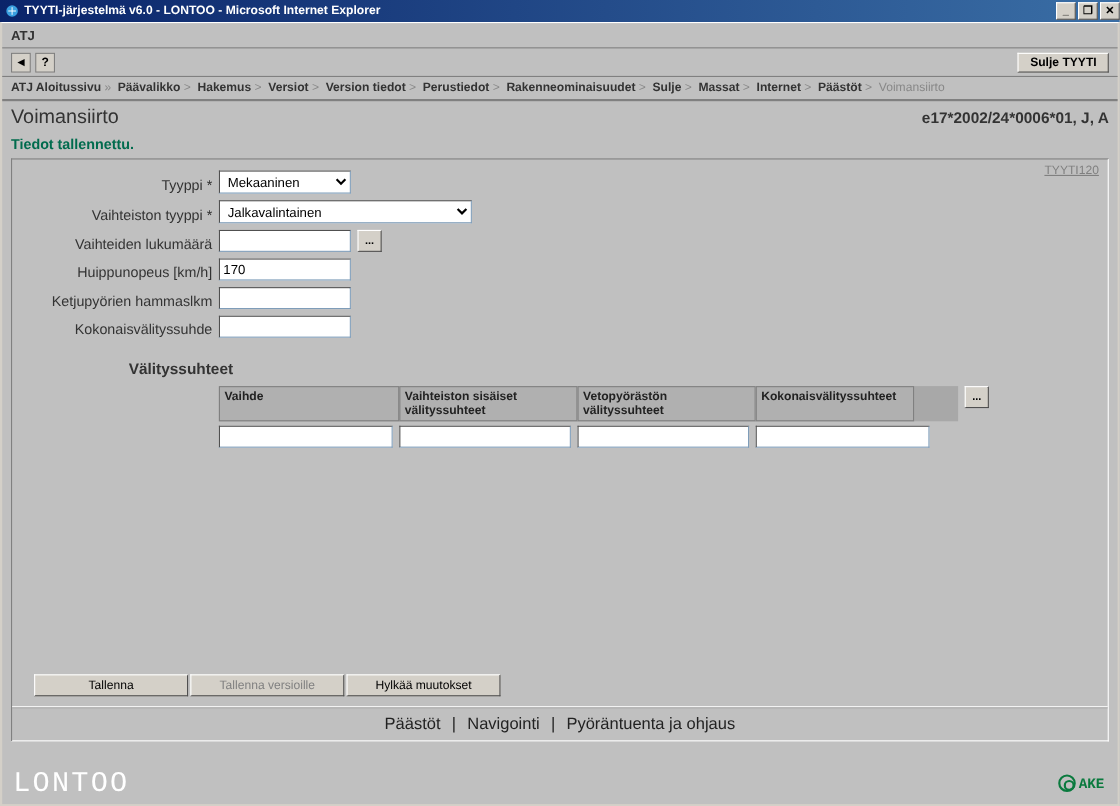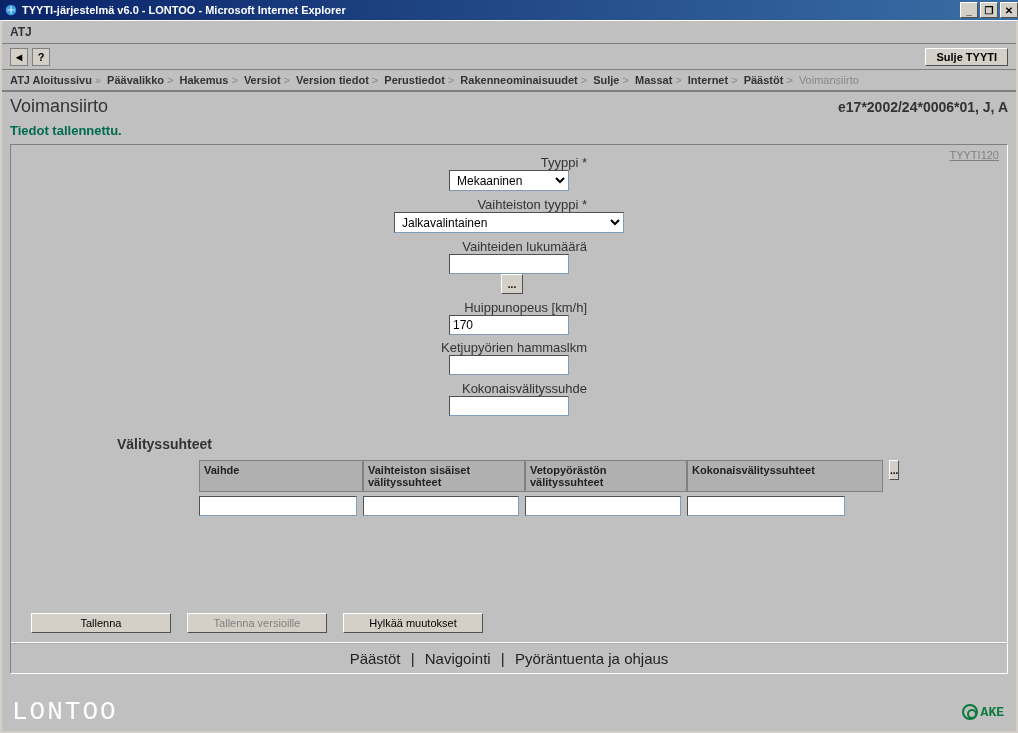--- a/index.html
+++ b/index.html
@@ -133,23 +133,22 @@
   }
   .panel-id {
     position: absolute;
     right: 8px; top: 4px;
     font-size: 11px;
     color: #808080;
     text-decoration: underline;
   }
   .form-row {
     display: flex;
-    align-items: center;
+    align-items: flex-end;
     margin-bottom: 6px;
-    flex-direction: column;
   }
   .form-label {
     width: 168px;
     text-align: right;
     padding-right: 6px;
     font-size: 13px;
     color: #333;
   }
   select, input[type=text] {
     font-family: inherit;
@@ -200,29 +199,29 @@
   .ratio-row {
     display: flex;
     padding-top: 4px;
   }
   .ratio-row input {
     margin-right: 6px;
   }
   .col1 { width: 164px; }
   .col2 { width: 162px; }
   .col3 { width: 162px; }
-  .col4 { width: 196px; }
+  .col4 { width: 144px; }
   .ratio-header-wrap { display:flex; align-items:flex-start; }
   
   .bottom-btns {
     position: absolute;
     bottom: 40px;
     left: 20px;
     display: flex;
-    gap: 16px;
+    gap: 2px;
   }
   .bottom-btns .btn { min-width: 140px; padding: 3px 8px;}
   .bottom-nav {
     position: absolute;
     bottom: 6px;
     left: 0; right: 0;
     text-align: center;
     font-size: 15px;
     color: #222;
     border-top: 2px ridge #fff;

